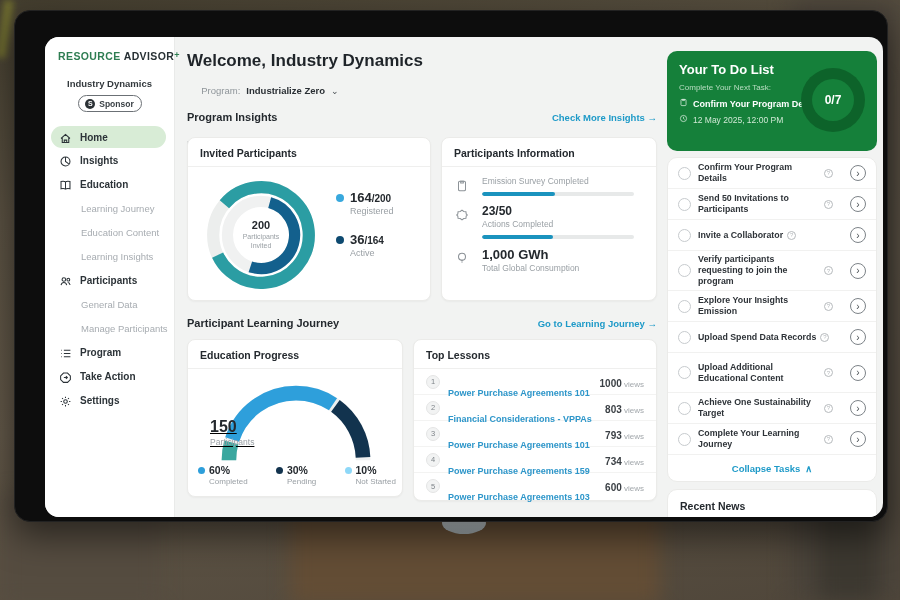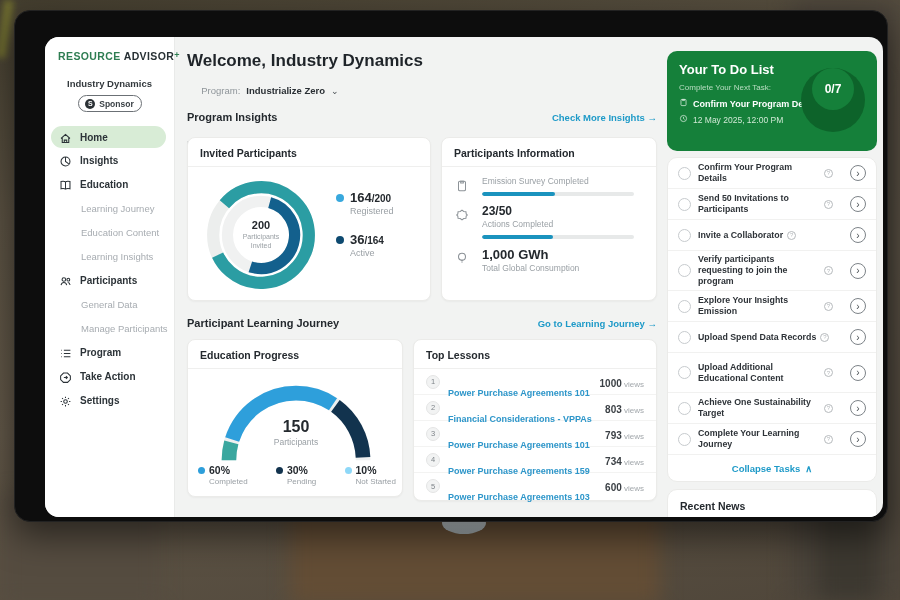--- a/index.html
+++ b/index.html
@@ -75,21 +75,21 @@
   .stat-row { position:relative; padding:8px 12px 0 40px; }
   .stat-ico { position:absolute; left:13px; top:12px; width:14px; height:14px; }
   .stat-ico svg { width:14px; height:14px; stroke:#8d9398; fill:none; stroke-width:1.2; }
   .stat-val { font-size:12px; font-weight:700; color:#24292e; }
   .stat-lbl { font-size:8.5px; color:#9aa0a5; margin-top:1px; }
   .bar { margin-top:6px; width:152px; height:4px; background:#e7e9e9; border-radius:2px; overflow:hidden; }
   .bar-fill { height:100%; background:#1a93be; border-radius:2px; }
 
   
   .gauge-wrap { position:absolute; left:22px; top:34px; width:172px; height:88px; }
-  .gauge-center { position:absolute; left:0; right:0; top:44px; text-align:center; }
+  .gauge-center { position:absolute; left:0; right:0; top:44px; text-align:left;text-decoration:underline; }
   .gauge-center .v { font-size:16px; font-weight:700; color:#24292e; }
   .gauge-center .l { font-size:8.5px; color:#9aa0a5; margin-top:1px; }
   .g-legend { position:absolute; left:10px; right:6px; top:124px; display:flex; justify-content:space-between; }
   .g-leg-item .top { display:flex; align-items:center; gap:4px; }
   .g-leg-item .dot { width:7px; height:7px; border-radius:50%; }
   .g-leg-item .pv { font-size:10.5px; font-weight:700; color:#24292e; }
   .g-leg-item .pl { font-size:8px; color:#9aa0a5; margin:1px 0 0 11px; }
 
   
   .lesson-row { display:flex; align-items:center; height:26px; padding:0 12px; border-bottom:1px solid #f3f3f2; }
@@ -103,21 +103,21 @@
 
   
   .todo-green { position:absolute; left:622px; top:14px; width:210px; height:100px; background:#15803a;
     border-radius:10px; padding:11px 12px; color:#fff; }
   .tg-title { font-size:13px; font-weight:700; }
   .tg-sub { font-size:8px; color:#b9ddc2; margin-top:6px; }
   .tg-task { display:flex; align-items:center; gap:5px; margin-top:6px; font-size:9px; font-weight:700; white-space:nowrap; }
   .tg-date { display:flex; align-items:center; gap:5px; margin-top:5px; font-size:8.5px; color:#cfe8d4; }
   .tg-ico svg { width:9px; height:9px; stroke:#dff0e3; fill:none; stroke-width:1.3; }
   .ring-outer { position:absolute; right:12px; top:17px; width:64px; height:64px; border-radius:50%;
-    background:#0d632a; display:flex; align-items:flex-start; justify-content:center; }
+    background:#0d632a; display:flex; align-items:center; justify-content:center; }
   .ring-inner { width:42px; height:42px; border-radius:50%; background:#15803a;
     display:flex; align-items:center; justify-content:center; font-size:12px; font-weight:700; color:#fff; }
 
   .todo-list { position:absolute; left:622px; top:120px; width:210px; background:#fff;
     border:1px solid #ebebe9; border-radius:10px; }
   .task-row { display:flex; align-items:center; padding:0 10px; min-height:31px; border-bottom:1px solid #f1f1f0; }
   .task-row.tall { min-height:40px; }
   .t-check { width:13px; height:13px; border:1.4px solid #c7cbce; border-radius:50%; flex:0 0 13px; cursor:pointer; }
   .t-label { font-size:8.8px; font-weight:600; color:#2e3338; margin-left:7px; line-height:1.25; max-width:122px; }
   .t-info { width:9px; height:9px; border:1px solid #b6babd; border-radius:50%; color:#b6babd; font-size:6px;

